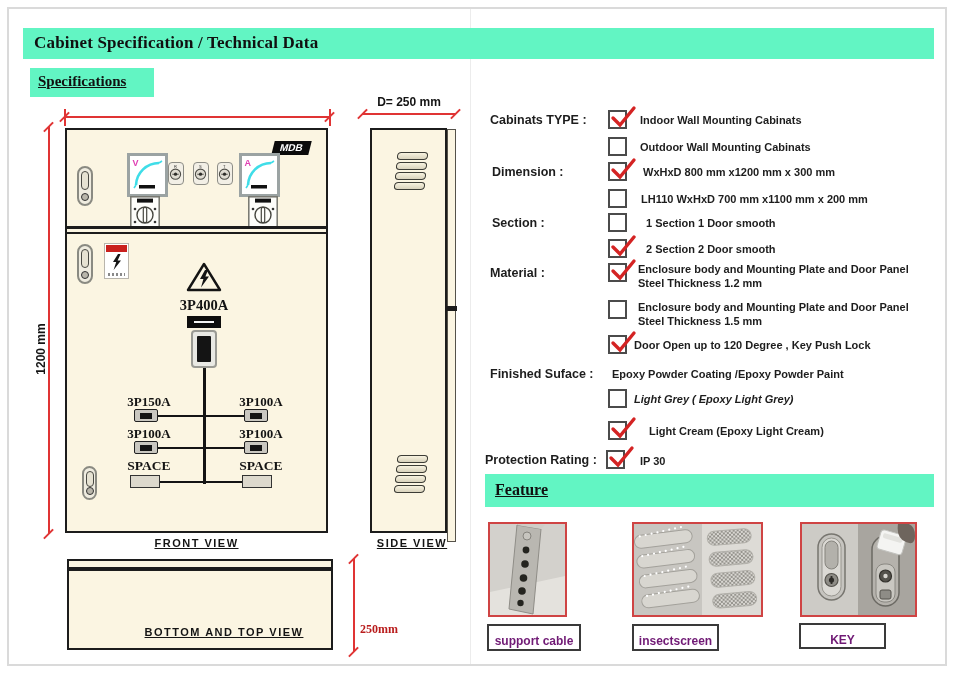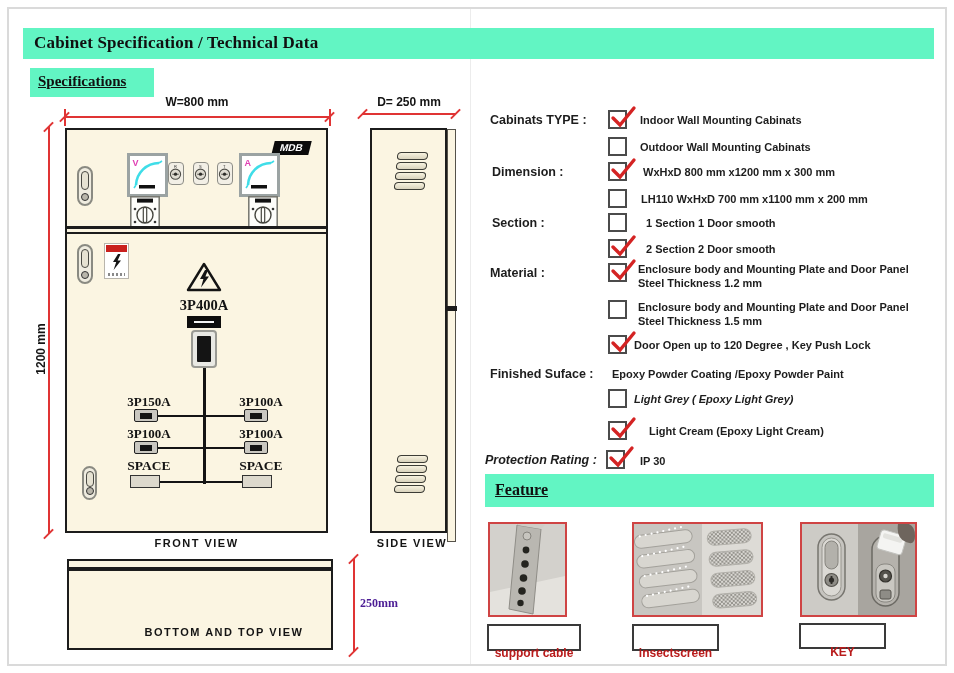--- a/index.html
+++ b/index.html
@@ -13,26 +13,26 @@
   .banner { background:#62f5c3; color:#101010; }
   .title-banner { left:23px; top:28px; width:911px; height:31px;
     font:bold 17px "Liberation Serif", serif; padding:5px 0 0 11px; letter-spacing:.2px; }
   .sub-banner { font:bold 16px "Liberation Serif", serif; text-decoration:underline; }
 
   
   .dim-line-h { height:0; border-top:2px solid #e03434; }
   .dim-line-v { width:0; border-left:2px solid #e03434; }
   .dim-slash { width:13px; height:0; border-top:2px solid #e03434; transform:rotate(-45deg); }
   .dim-text { font:bold 12px "Liberation Sans", sans-serif; color:#141414; text-align:center; white-space:nowrap; }
-  .dim-text-serif { font:bold 12px "Liberation Serif", serif; color:#4c1d95; white-space:nowrap; }
+  .dim-text-serif { font:bold 12px "Liberation Serif", serif; color:#b91c1c; white-space:nowrap;margin-top:26px; }
   .v-text { transform:rotate(-90deg); }
 
   
   .cab { background:#fbf5e2; border:2.5px solid #1c1c1c; }
-  .view-caption { font:bold 11px "Liberation Sans", sans-serif; letter-spacing:1.5px; color:#141414; text-align:center; }
+  .view-caption { font:bold 11px "Liberation Sans", sans-serif; letter-spacing:1.5px; color:#141414; text-align:center;text-decoration:underline; }
   .divline { position:absolute; left:0; width:100%; height:2.5px; background:#1c1c1c; }
 
   .mdb-badge { background:#0b0b0b; color:#fff; font:bold 10px "Liberation Sans", sans-serif;
     padding:1px 7px 2px; transform:skewX(-14deg); }
 
   .lock { position:absolute; border:2px solid #8a8a82; border-radius:9px; background:#efece0; }
   .lock .inner { position:absolute; left:50%; top:3px; transform:translateX(-50%);
     width:8px; height:52%; border:1.5px solid #4a4a44; border-radius:5px; background:#e6e2d2; }
   .lock .cyl { position:absolute; left:50%; bottom:3px; transform:translateX(-50%);
     width:8px; height:8px; border:1.5px solid #333; border-radius:50%; background:#b9b6ab; }
@@ -68,35 +68,34 @@
   
   .row-label { position:absolute; font:bold 12.5px "Liberation Sans", sans-serif; color:#1d1d1d; white-space:nowrap; }
   .item-text { position:absolute; font:bold 11px "Liberation Sans", sans-serif; color:#1d1d1d; white-space:nowrap; }
   .cb { position:absolute; width:19px; height:19px; border:2px solid #4b4b4b; background:#fff; }
   .cb svg.check { display:none; position:absolute; left:-1px; top:-7px; width:28px; height:25px; }
   .cb.checked svg.check { display:block; }
 
   
   .photo { position:absolute; border:2px solid #cf4444; background:#cfcdc8; overflow:hidden; }
   .photo svg { display:block; }
-  .photo-caption { position:absolute; border:2px solid #3a3a3a; background:#fff; color:#b91c1c;
-    font:600 12px "Liberation Sans", sans-serif; text-align:center; padding-top:20px; }
+  .photo-caption { position:absolute; border:2px solid #3a3a3a; background:#fff; color:#701a75;
+    font:600 12px "Liberation Sans", sans-serif; text-align:center; padding-top:8px; }
 </style>
 </head>
 <body>
 
 <div class="page">
   <div class="frame"></div>
   <div class="col-divider"></div>
 
   <div class="abs banner title-banner">Cabinet Specification / Technical Data</div>
 
   <div class="abs banner sub-banner" style="left:30px;top:68px;width:124px;height:29px;padding:5px 8px;font-size:15px;">Specifications</div>
 
-  <div class="abs dim-text" style="left:64px;top:95px;width:266px;">W=800 mm</div>
   <div class="abs dim-line-h" style="left:64px;top:116px;width:266px;"></div>
   <div class="abs dim-slash" style="left:58px;top:116px;"></div>
   <div class="abs dim-slash" style="left:323px;top:116px;"></div>
   <div class="abs dim-line-v" style="left:64px;top:109px;height:17px;"></div>
   <div class="abs dim-line-v" style="left:329px;top:109px;height:17px;"></div>
 
   <div class="abs dim-text" style="left:362px;top:95px;width:94px;">D= 250 mm</div>
   <div class="abs dim-line-h" style="left:362px;top:113px;width:94px;"></div>
   <div class="abs dim-slash" style="left:356px;top:113px;"></div>
   <div class="abs dim-slash" style="left:449px;top:113px;"></div>
@@ -330,21 +329,21 @@
     
   </div>
   <div class="item-text" style="left:634px;top:393px;font-weight:600;font-style:italic;">Light Grey ( Epoxy Light Grey)</div>
   <div class="cb checked" style="left:608px;top:421px;">
     <svg class="check" viewBox="0 0 28 25">
         <path d="M4 13 L11 20 L25 3" stroke="#d42323" stroke-width="3.4" fill="none" stroke-linecap="round"></path>
       </svg>
   </div>
   <div class="item-text" style="left:634px;top:425px;font-weight:600;margin-left:15px;">Light Cream (Epoxy Light Cream)</div>
 
-  <div class="row-label" style="left:485px;top:453px;font-style:italic;">Protection Rating :</div>
+  <div class="row-label" style="left:485px;top:453px;">Protection Rating :</div>
   <div class="cb checked" style="left:606px;top:450px;">
     <svg class="check" viewBox="0 0 28 25">
         <path d="M4 13 L11 20 L25 3" stroke="#d42323" stroke-width="3.4" fill="none" stroke-linecap="round"></path>
       </svg>
   </div>
   <div class="item-text" style="left:640px;top:455px;">IP 30</div>
 
   <div class="abs banner sub-banner" style="left:485px;top:474px;width:449px;height:33px;padding:7px 10px;">Feature</div>
 
   <div class="photo" style="left:488px;top:522px;width:79px;height:95px;">

